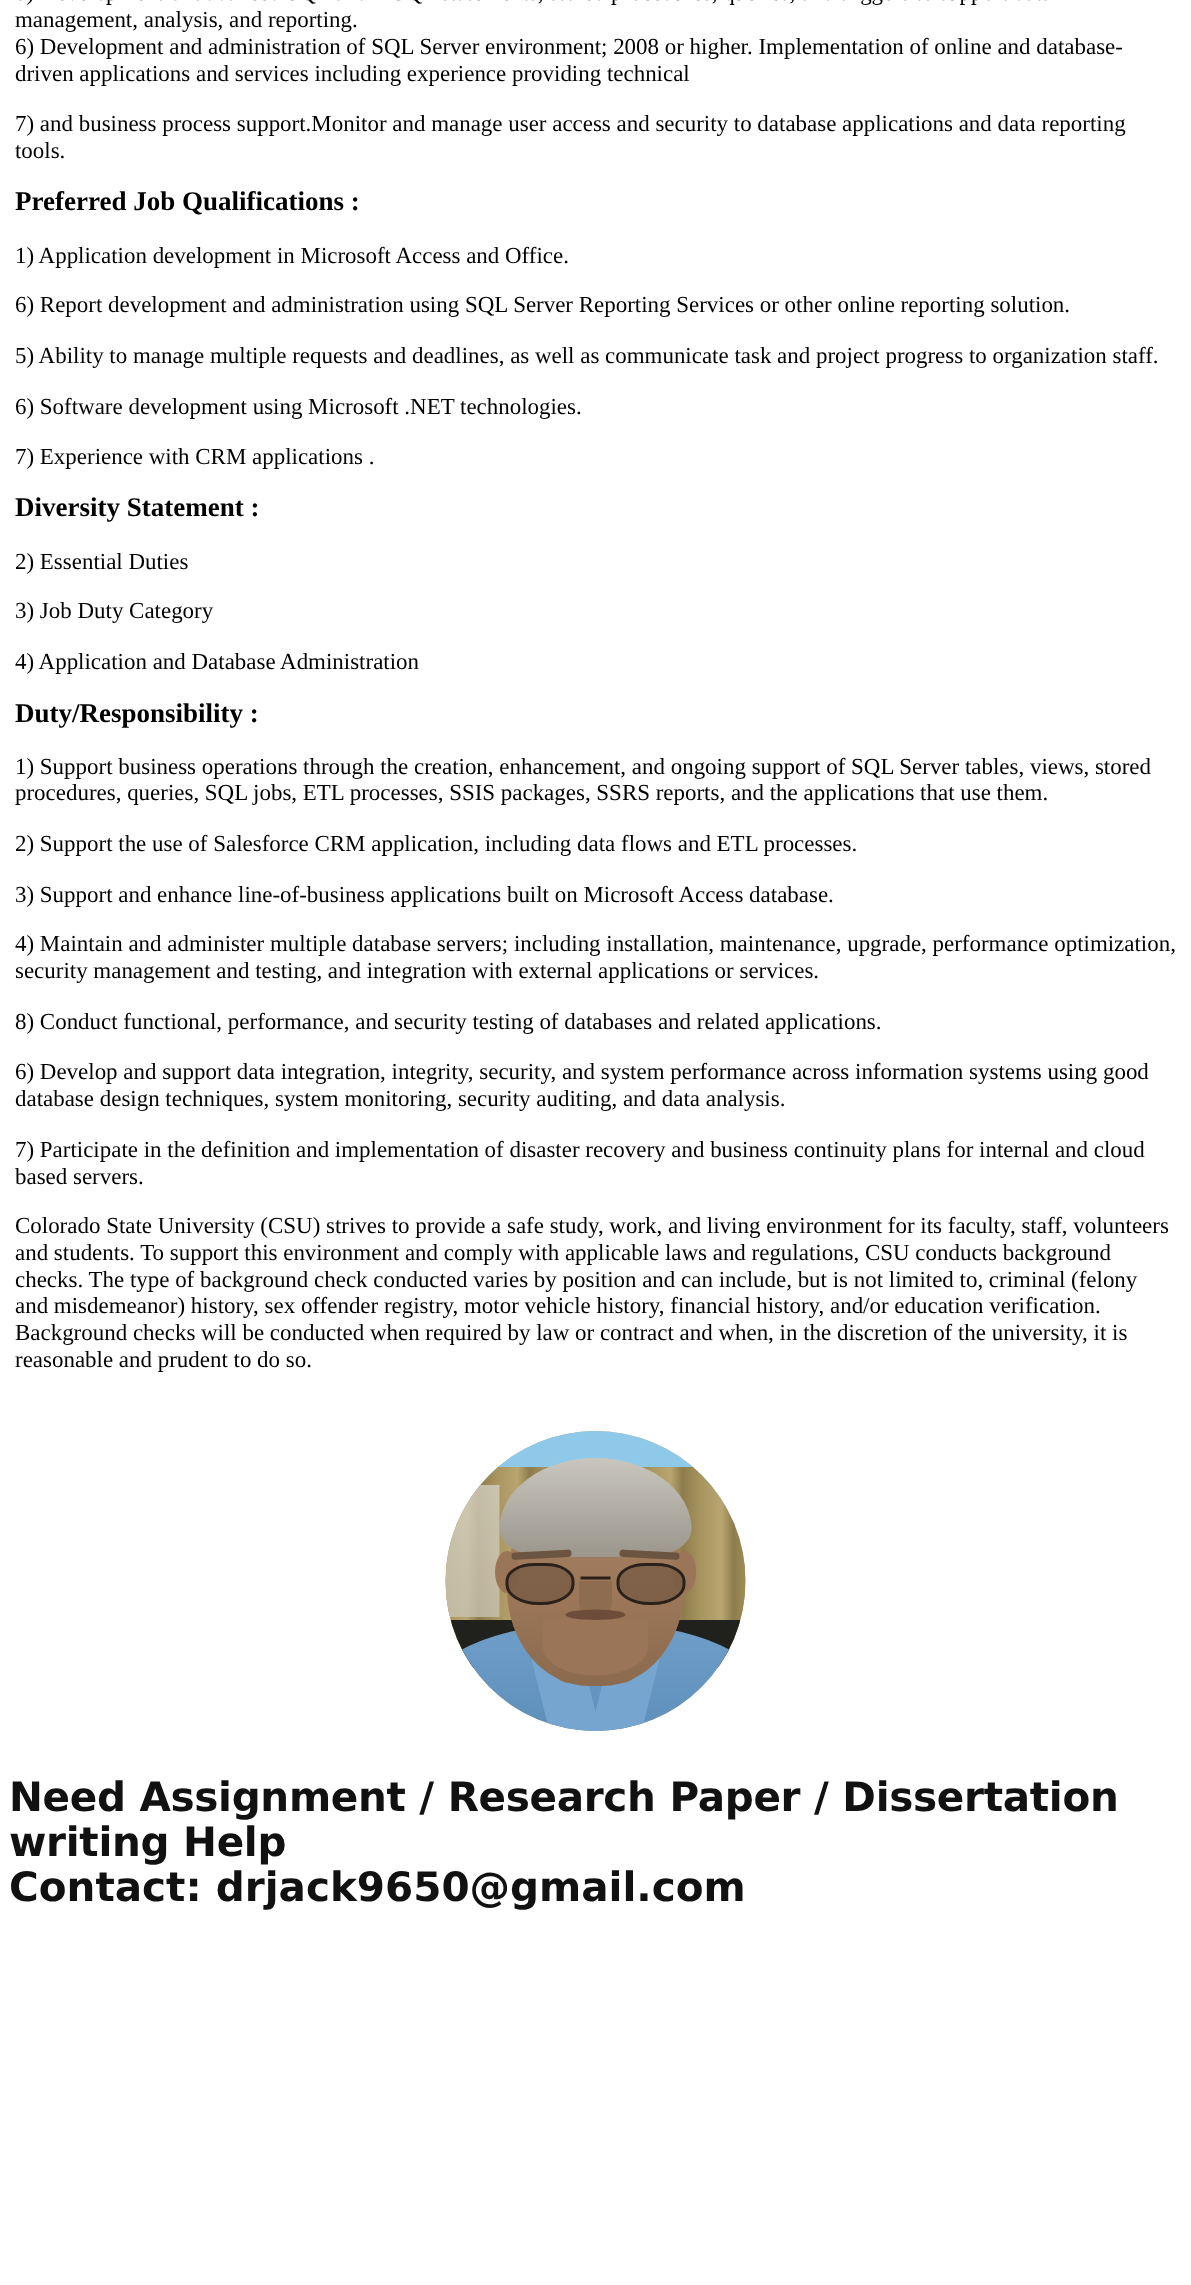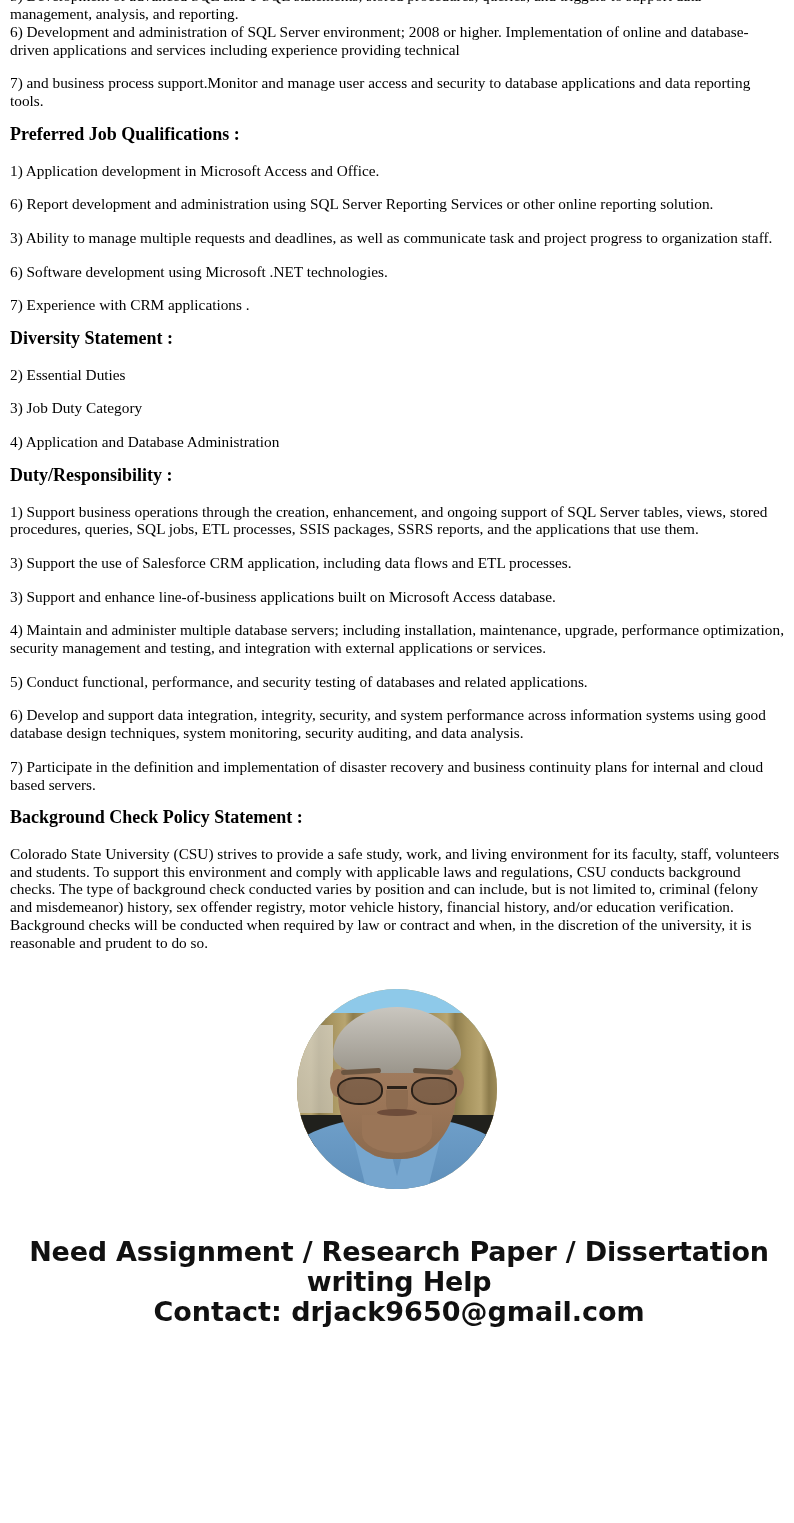--- a/index.html
+++ b/index.html
@@ -192,23 +192,23 @@
   .ph-chin {
     position: absolute;
     left: 50%; top: 70%;
     transform: translateX(-50%);
     width: 70px; height: 38px;
     background: #9a7557;
     border-radius: 0 0 50% 50%;
   }
 
   .promo {
-    margin-top: 48px;
-    padding: 0 14px 0 18px;
-    text-align: center;
+    margin-top: 30px;
+    padding: 0 14px 0 6px;
+    text-align: left;
     font-family: "DejaVu Sans", "Liberation Sans", sans-serif;
     font-weight: bold;
     color: #111111;
   }
   .promo .line1 {
     font-size: 27px;
     line-height: 30px;
     letter-spacing: -0.2px;
   }
   .promo .line2 {
@@ -229,39 +229,38 @@
         <p class="body-para">5) Development of advanced SQL and T-SQL statements, stored procedures, queries, and triggers to support data management, analysis, and reporting.</p>
       </div>
     </div>
 
     <p class="body-para">6) Development and administration of SQL Server environment; 2008 or higher. Implementation of online and database-driven applications and services including experience providing technical</p>
     <p class="body-para">7) and business process support.Monitor and manage user access and security to database applications and data reporting tools.</p>
 
     <p class="section-head">Preferred Job Qualifications :</p>
     <p class="body-para">1) Application development in Microsoft Access and Office.</p>
     <p class="body-para">6) Report development and administration using SQL Server Reporting Services or other online reporting solution.</p>
-    <p class="body-para">3) Ability to manage multiple requests and deadlines, as well as communicate task and project progress to organization staff.</p>
+    <p class="body-para">5) Ability to manage multiple requests and deadlines, as well as communicate task and project progress to organization staff.</p>
     <p class="body-para">6) Software development using Microsoft .NET technologies.</p>
     <p class="body-para">7) Experience with CRM applications .</p>
 
     <p class="section-head">Diversity Statement :</p>
     <p class="body-para">2) Essential Duties</p>
     <p class="body-para">3) Job Duty Category</p>
     <p class="body-para">4) Application and Database Administration</p>
 
     <p class="section-head">Duty/Responsibility :</p>
     <p class="body-para">1) Support business operations through the creation, enhancement, and ongoing support of SQL Server tables, views, stored procedures, queries, SQL jobs, ETL processes, SSIS packages, SSRS reports, and the applications that use them.</p>
-    <p class="body-para">3) Support the use of Salesforce CRM application, including data flows and ETL processes.</p>
+    <p class="body-para">2) Support the use of Salesforce CRM application, including data flows and ETL processes.</p>
     <p class="body-para">3) Support and enhance line-of-business applications built on Microsoft Access database.</p>
     <p class="body-para">4) Maintain and administer multiple database servers; including installation, maintenance, upgrade, performance optimization, security management and testing, and integration with external applications or services.</p>
-    <p class="body-para">5) Conduct functional, performance, and security testing of databases and related applications.</p>
+    <p class="body-para">8) Conduct functional, performance, and security testing of databases and related applications.</p>
     <p class="body-para">6) Develop and support data integration, integrity, security, and system performance across information systems using good database design techniques, system monitoring, security auditing, and data analysis.</p>
     <p class="body-para">7) Participate in the definition and implementation of disaster recovery and business continuity plans for internal and cloud based servers.</p>
 
-    <p class="section-head">Background Check Policy Statement :</p>
     <p class="body-para">Colorado State University (CSU) strives to provide a safe study, work, and living environment for its faculty, staff, volunteers and students. To support this environment and comply with applicable laws and regulations, CSU conducts background checks. The type of background check conducted varies by position and can include, but is not limited to, criminal (felony and misdemeanor) history, sex offender registry, motor vehicle history, financial history, and/or education verification. Background checks will be conducted when required by law or contract and when, in the discretion of the university, it is reasonable and prudent to do so.</p>
 
   </div>
 
   <div class="photo-wrap">
     <div class="photo">
       <div class="ph-sky"></div>
       <div class="ph-wall"></div>
       <div class="ph-wall-left-panel"></div>
       <div class="ph-dark-band"></div>

